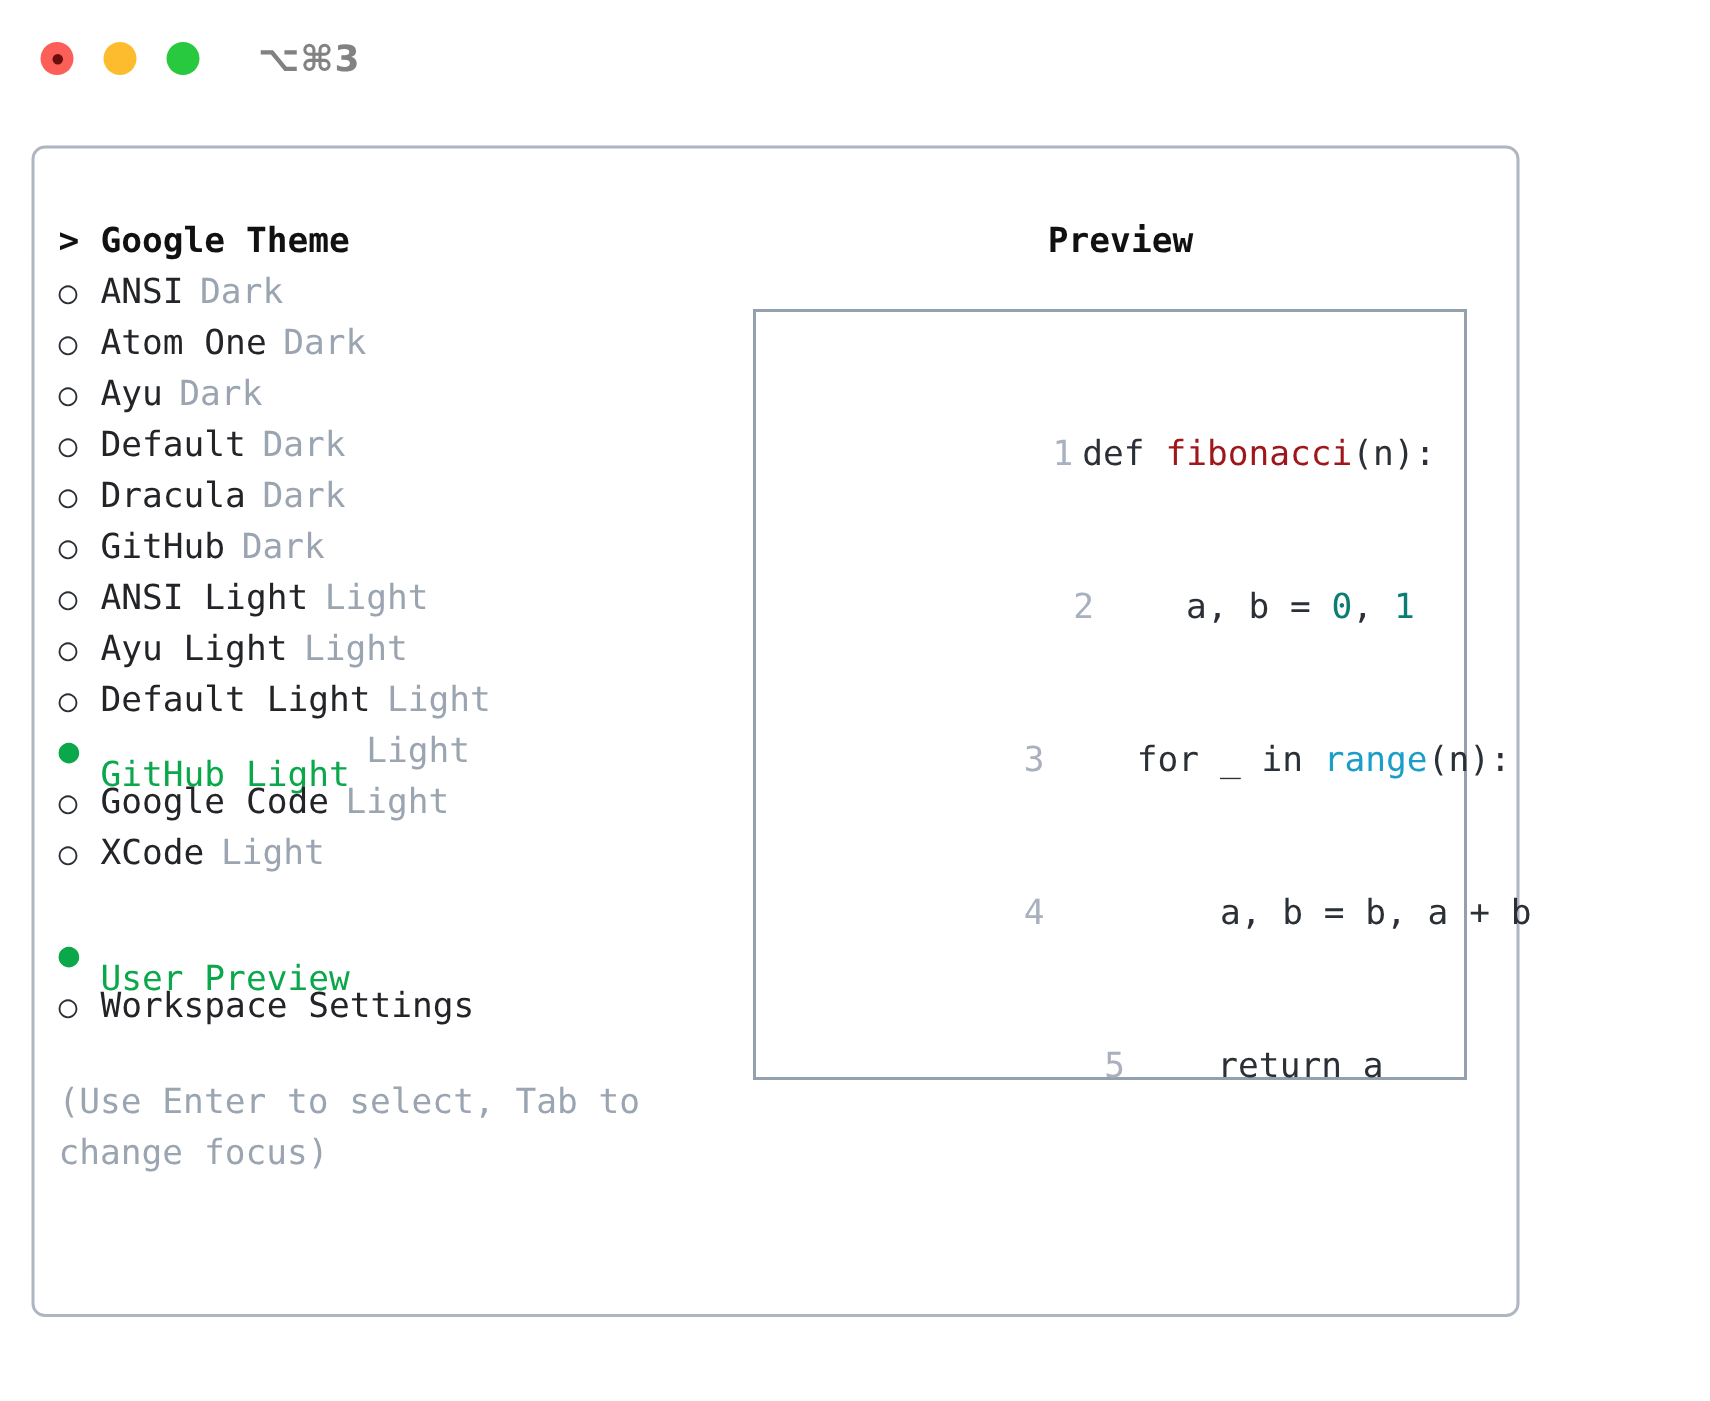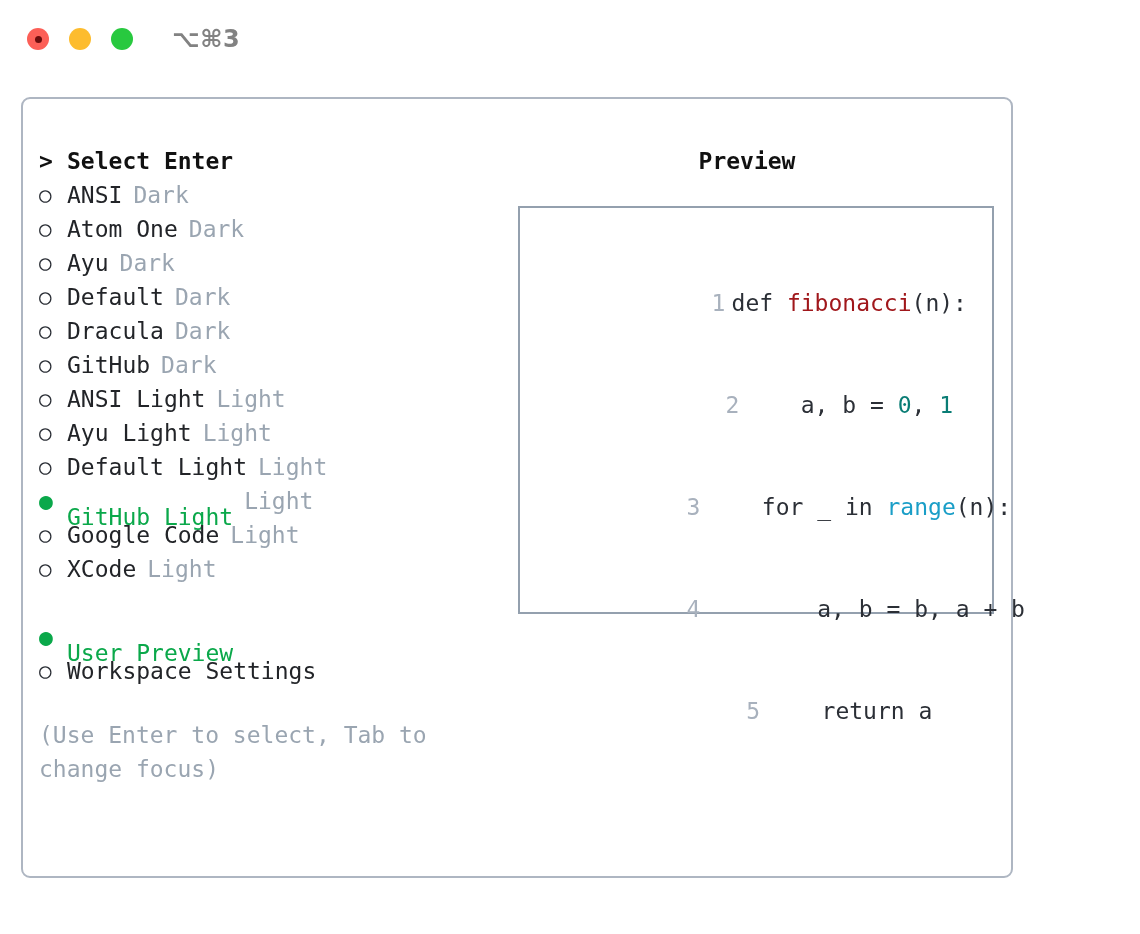--- a/index.html
+++ b/index.html
@@ -143,26 +143,25 @@
   }
   .preview-title {
     font-size: 23px;
     font-weight: bold;
     color: #111111;
     line-height: 34px;
   }
   .code-box {
     margin-top: 28px;
     width: 476px;
-    height: 408px;
+    height: 514px;
     border: 2px solid #94a0ae;
     box-sizing: border-box;
     background: #ffffff;
-    padding: 44px 0 0 22px;
-    margin-left: 16px;
+    padding: 44px 0 0 34px;
   }
   .code-line {
     font-size: 23px;
     line-height: 34px;
     white-space: pre;
   }
   .lno {
     display: inline-block;
     width: 26px;
     color: #a8b1bd;
@@ -191,21 +190,21 @@
     </div>
     <div class="shortcut">⌥⌘3</div>
   </div>
 
   <div class="panel">
 
     <div class="left-col">
 
       <div class="row head-row">
         <span class="marker">&gt;</span>
-        <span>Select Enter</span>
+        <span>Google Theme</span>
       </div>
 
       <div class="row unselected">
         <span class="marker">○</span>
         <span class="item-name">ANSI</span>
         <span class="item-tag">Dark</span>
       </div>
 
       <div class="row unselected">
         <span class="marker">○</span>

